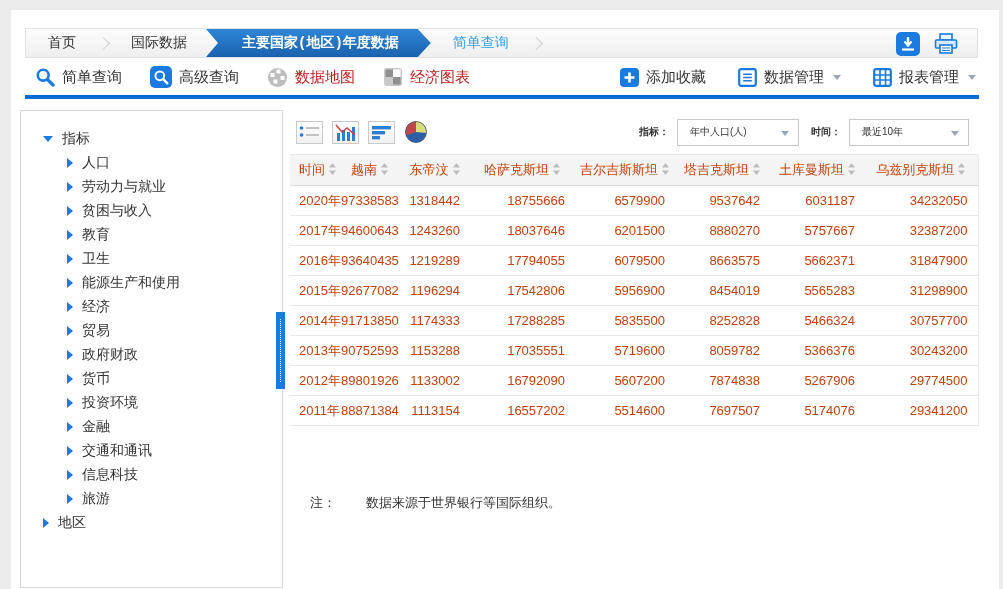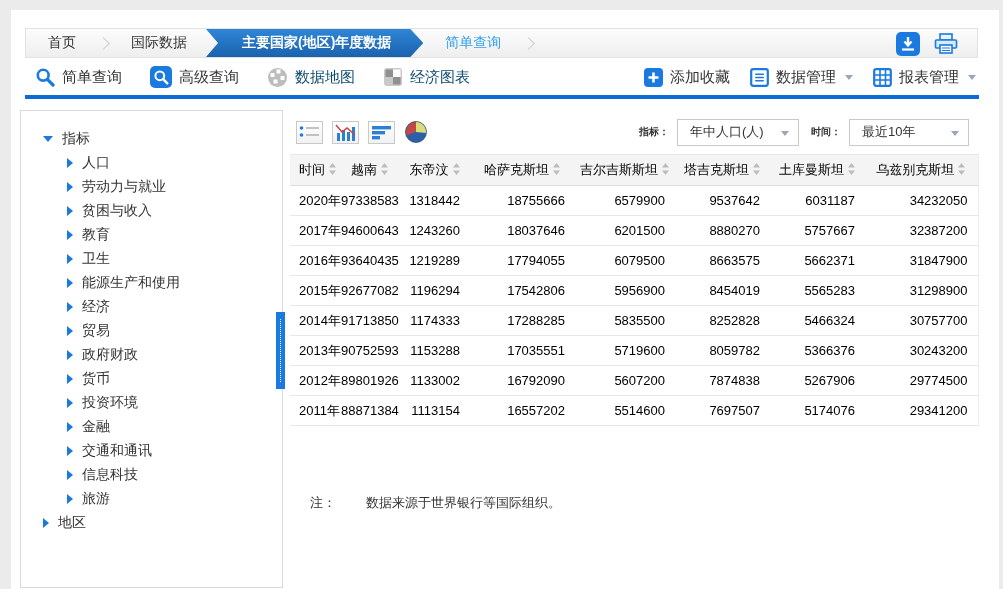--- a/index.html
+++ b/index.html
@@ -9,40 +9,40 @@
     background:#ebebeb;
     font-family:"Liberation Sans","DejaVu Sans",sans-serif;
   }
   .content { position:absolute; left:11px; top:10px; width:988px; height:579px; background:#fff; }
 
   
   .crumbbar {
     position:absolute; left:14px; top:18px; width:953px; height:30px;
     background:linear-gradient(#fcfcfc,#eeeeee);
     border:1px solid #e2e2e2;
-    display:flex; align-items:stretch;
+    display:flex; align-items:stretch;font-family:Liberation Mono, monospace;
   }
   .crumb { display:flex; align-items:center; padding:0 22px; font-size:14px; color:#333; cursor:pointer; white-space:nowrap; }
   .crumb-sep { width:9px; height:9px; border-top:1px solid #ccc; border-right:1px solid #ccc; transform:rotate(45deg); align-self:center; margin:0 1px; }
   .crumb.active {
     background:linear-gradient(#2f86d6,#1a62ae); color:#fff; font-weight:bold;
     clip-path:polygon(0 0, calc(100% - 13px) 0, 100% 50%, calc(100% - 13px) 100%, 0 100%, 12px 50%);
     padding:0 32px 0 36px; margin-left:-14px;
   }
   .crumb.link { color:#2e9ff0; }
   .iconbtn { position:absolute; top:3px; width:26px; height:24px; cursor:pointer; }
   .dl { right:56px; }
   .pr { right:18px; }
 
   
   .toolbar { position:absolute; left:14px; top:49px; width:953px; height:36px; display:flex; align-items:center; }
   .tool-left { display:flex; align-items:center; gap:28px; padding-left:10px; }
   .tool { display:flex; align-items:center; gap:7px; font-size:15px; color:#333; cursor:pointer; white-space:nowrap; }
-  .tool.disabled { color:#0c4a6e; cursor:default; }
-  .tool-right { margin-left:auto; display:flex; align-items:flex-start; gap:20px; font-size:14px; color:#333; padding-right:2px; }
+  .tool.disabled { color:#b91c1c; cursor:default; }
+  .tool-right { margin-left:auto; display:flex; align-items:flex-start; gap:32px; font-size:14px; color:#333; padding-right:2px; }
   .caret { width:0; height:0; border-left:4px solid transparent; border-right:4px solid transparent; border-top:5px solid #9aa7b5; margin-left:2px; }
   .rule { position:absolute; left:14px; top:85px; width:954px; height:4px; background:#0b6cd8; }
 
   
   .sidebar { position:absolute; left:9px; top:100px; width:263px; height:478px; border:1px solid #d9d9d9; background:#fff; padding-top:16px; }
   .tree-root, .tree-item { display:flex; align-items:center; gap:9px; height:24px; font-size:14px; color:#333; cursor:pointer; }
   .tree-root { padding-left:22px;align-items:center; }
   .tree-item { padding-left:46px; }
   .arr-down { width:0; height:0; border-left:5px solid transparent; border-right:5px solid transparent; border-top:6px solid #1a7ae0; }
   .arr-right { width:0; height:0; border-top:5px solid transparent; border-bottom:5px solid transparent; border-left:6px solid #1a7ae0; }
@@ -50,26 +50,26 @@
   .resizer:after { content:""; position:absolute; left:4px; top:7px; bottom:7px; border-left:1px dotted #fff; }
 
   
   .main { position:absolute; left:279px; top:100px; width:689px; height:479px; }
   .controls { height:44px; display:flex; align-items:center; padding-left:6px; }
   .viewicons { display:flex; align-items:center; gap:9px; }
   .vicon { width:27px; height:23px; border:1px solid #c9c9c9; background:linear-gradient(#ffffff,#f1f1f1); display:flex; align-items:center; justify-content:center; cursor:pointer; }
   .vicon.noborder { border:none; background:none; width:24px; }
   .filters { margin-left:auto; display:flex; align-items:center; gap:8px; }
   .flabel { font-size:10px; font-weight:bold; color:#333; white-space:nowrap; }
-  .select { width:122px; height:27px; border:1px solid #c9c9c9; background:#fff; display:flex; align-items:center; padding-left:12px; font-size:13px; color:#333; position:relative; cursor:pointer; margin-right:4px; }
+  .select { width:122px; height:27px; border:1px solid #c9c9c9; background:#fff; display:flex; align-items:center; padding-left:12px; font-size:10px; color:#333; position:relative; cursor:pointer; margin-right:4px; }
   .select .caret { position:absolute; right:9px; top:11px; }
   .select.t { width:120px; margin-right:10px; }
 
   
-  table { width:688px; border-collapse:collapse; table-layout:fixed; font-size:13px; color:#000000; border-right:1px solid #ececec; }
+  table { width:688px; border-collapse:collapse; table-layout:fixed; font-size:13px; color:#c2410c; border-right:1px solid #ececec; }
   thead th { height:31px; background:#f4f4f4; border-top:1px solid #e8e8e8; border-bottom:1px solid #dddddd; font-weight:normal; text-align:center; padding:0; white-space:nowrap; cursor:pointer; }
   tbody td { height:30px; border-bottom:1px solid #e8e8e8; text-align:right; padding-right:10px; white-space:nowrap; }
   th.time { text-align:left; padding-left:9px; }
   td.time { text-align:right; padding-left:9px; padding-right:0; }
   .sort { margin-left:3px; vertical-align:-2px; }
 
   
   .note { margin-top:68px; padding-left:20px; font-size:13px; color:#333; display:flex; }
   .note-text { margin-left:30px; }
 </style>

